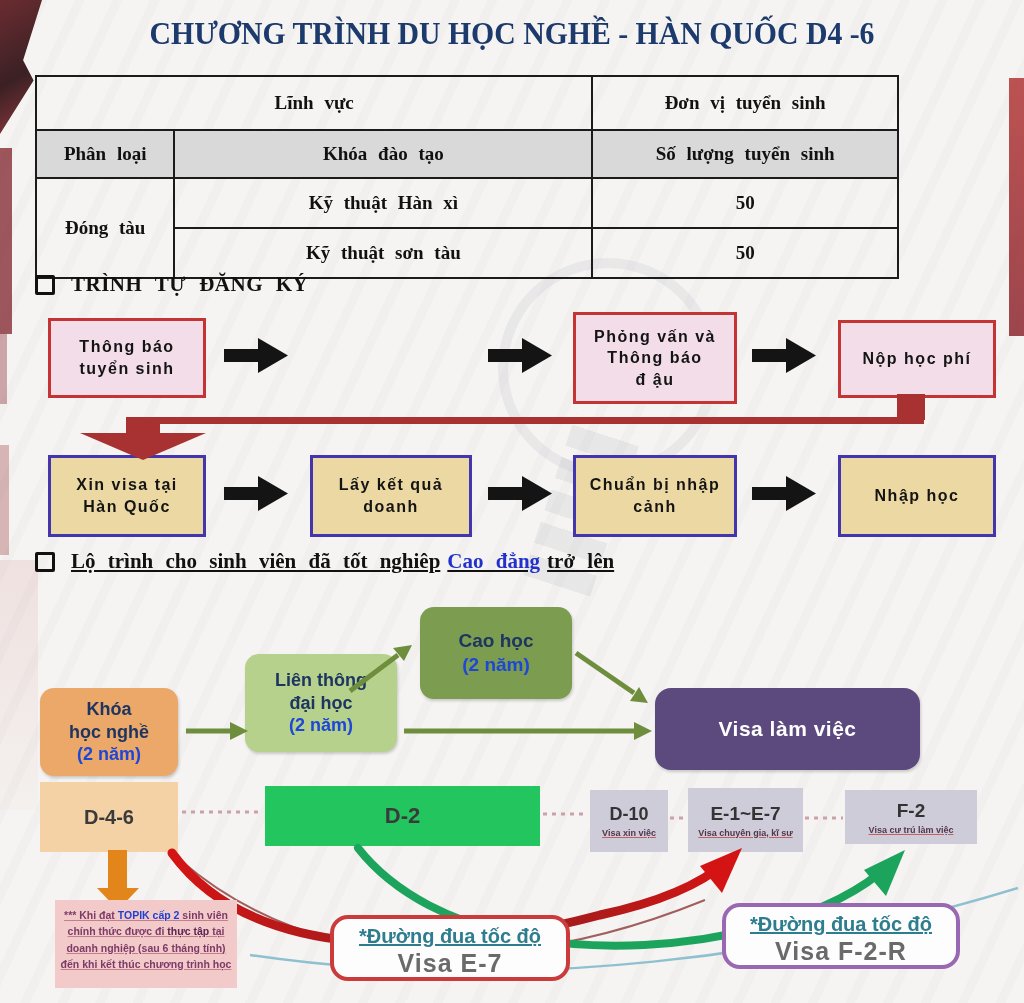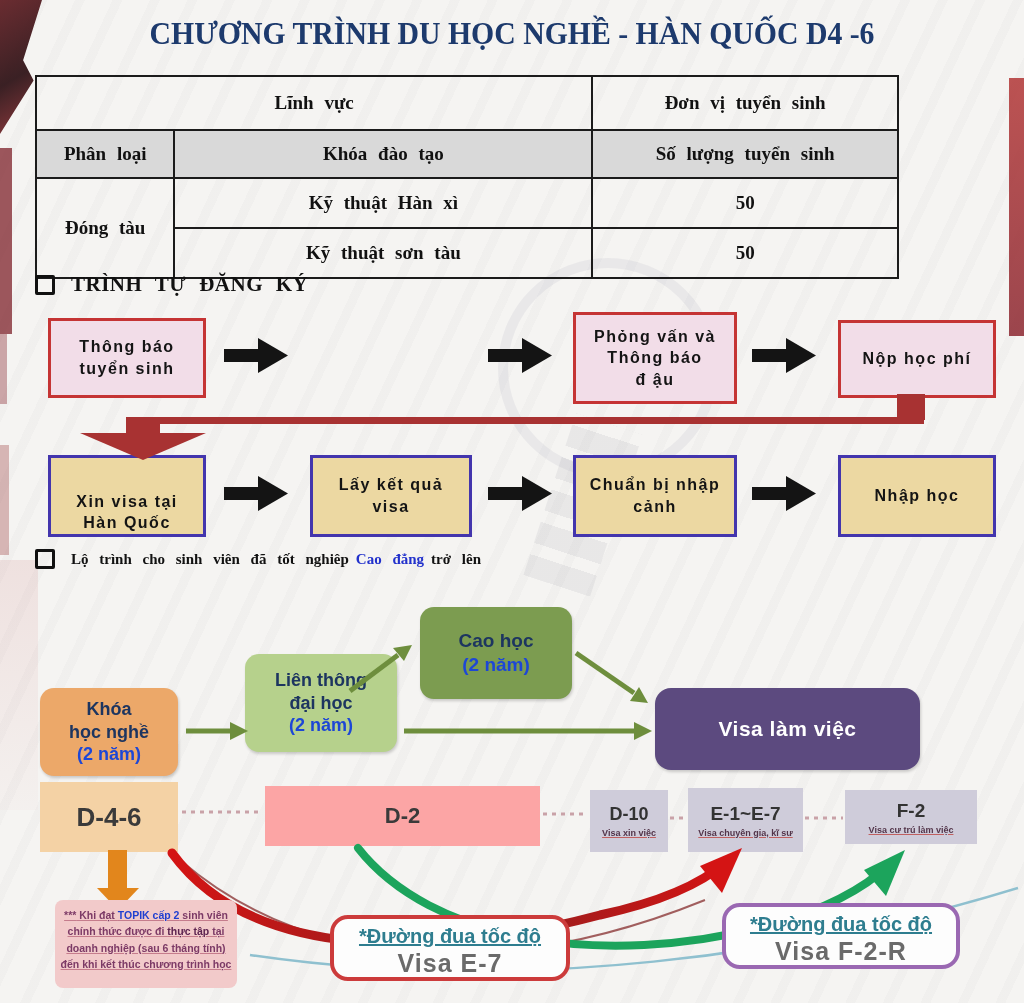--- a/index.html
+++ b/index.html
@@ -36,21 +36,21 @@
   .tr1 td{height:50px;}
   .tr2 td{height:44px;background:#d9d9d9;}
   .tr3 td,.tr4 td{height:46px;}
 
   
   .sec{position:absolute;left:35px;display:flex;align-items:center;
         font-family:"Liberation Serif",serif;font-weight:bold;color:#111;}
   .sec .sq{display:inline-block;width:14px;height:14px;border:3px solid #111;
         border-radius:2px;margin-right:16px;flex:none;}
   .sec1{top:272px;font-size:21px;word-spacing:7px;letter-spacing:.5px;}
-  .sec2{top:549px;font-size:15px;word-spacing:7px;}
+  .sec2{top:549px;font-size:21px;word-spacing:7px;text-decoration:underline;}
   .sec2 .hl{color:#2231cc;margin:0 7px;}
 
   
   .fbox{position:absolute;display:flex;flex-direction:column;align-items:center;
         justify-content:center;text-align:center;font-weight:bold;font-size:16px;
         letter-spacing:1.5px;color:#141414;line-height:1.35;}
   .frow1{background:#f2dde8;border:3px solid #c53434;}
   .frow2{background:#ecd8a2;border:3px solid #4335ad;}
 
   
@@ -60,34 +60,34 @@
   .vbox .years{color:#1d47d6;}
   .b-voc{left:40px;top:688px;width:138px;height:88px;background:#eca869;font-size:18px;}
   .b-tra{left:245px;top:654px;width:152px;height:98px;background:#b6d18c;font-size:18px;}
   .b-mas{left:420px;top:607px;width:152px;height:92px;background:#7c9c50;font-size:19px;}
   .b-wrk{left:655px;top:688px;width:265px;height:82px;background:#5c4a7f;color:#fff;
         font-size:21px;border-radius:16px;letter-spacing:.5px;}
 
   
   .band{position:absolute;display:flex;flex-direction:column;align-items:center;
         justify-content:center;text-align:center;font-weight:bold;color:#3a3a3a;}
-  .bd46{left:40px;top:782px;width:138px;height:70px;background:#f4d2a5;font-size:26px;}
-  .bd2{left:265px;top:786px;width:275px;height:60px;background:#fca5a5;font-size:22px;}
+  .bd46{left:40px;top:782px;width:138px;height:70px;background:#f4d2a5;font-size:20px;}
+  .bd2{left:265px;top:786px;width:275px;height:60px;background:#22c55e;font-size:22px;}
   .bsm{background:#cfccda;color:#333;}
   .bd10{left:590px;top:790px;width:78px;height:62px;font-size:18px;}
   .be17{left:688px;top:788px;width:115px;height:64px;font-size:19px;}
   .bf2{left:845px;top:790px;width:132px;height:54px;font-size:19px;}
   .band .sub{font-size:9px;font-weight:bold;color:#53354a;margin-top:3px;
         text-decoration:underline;text-decoration-color:#c06060;letter-spacing:0;}
 
   
   .note{position:absolute;left:55px;top:900px;width:182px;height:88px;background:#f2caca;
         font-size:10.5px;font-weight:bold;color:#7c3a66;text-align:center;line-height:1.55;
         padding:7px 5px;box-sizing:border-box;text-decoration:underline;
-        text-decoration-color:rgba(160,60,90,.55);border-radius:8px;}
+        text-decoration-color:rgba(160,60,90,.55);}
   .note .blue{color:#1f3fd0;}
   .note .bld{color:#5d2450;}
 
   
   .fast{position:absolute;background:#fdfdfd;border-radius:18px;text-align:center;
         padding-top:6px;box-sizing:border-box;}
   .fast .ft1{font-size:20px;font-weight:bold;color:#2e7d8f;text-decoration:underline;}
   .fast .ft2{font-size:25px;font-weight:bold;color:#6a6a6a;letter-spacing:1px;margin-top:1px;}
   .f-e7{left:330px;top:915px;width:240px;height:66px;border:4px solid #cc3b3b;}
   .f-f2r{left:722px;top:903px;width:238px;height:66px;border:4px solid #9a68b2;}
@@ -149,27 +149,27 @@
   </div>
   <div class="fbox frow1" style="left:573px;top:312px;width:158px;height:86px;">
     <span>Phỏng vấn và</span>
     <span>Thông báo</span>
     <span>đ ậu</span>
   </div>
   <div class="fbox frow1" style="left:838px;top:320px;width:152px;height:72px;">
     <span>Nộp học phí</span>
   </div>
 
-  <div class="fbox frow2" style="left:48px;top:455px;width:152px;height:76px;justify-content:flex-end;">
+  <div class="fbox frow2" style="left:48px;top:455px;width:152px;height:76px;">
     <span>Xin visa tại</span>
     <span>Hàn Quốc</span>
   </div>
   <div class="fbox frow2" style="left:310px;top:455px;width:156px;height:76px;">
     <span>Lấy kết quả</span>
-    <span>visa</span>
+    <span>doanh</span>
   </div>
   <div class="fbox frow2" style="left:573px;top:455px;width:158px;height:76px;">
     <span>Chuẩn bị nhập</span>
     <span>cảnh</span>
   </div>
   <div class="fbox frow2" style="left:838px;top:455px;width:152px;height:76px;">
     <span>Nhập học</span>
   </div>
 
   <div class="sec sec2">

